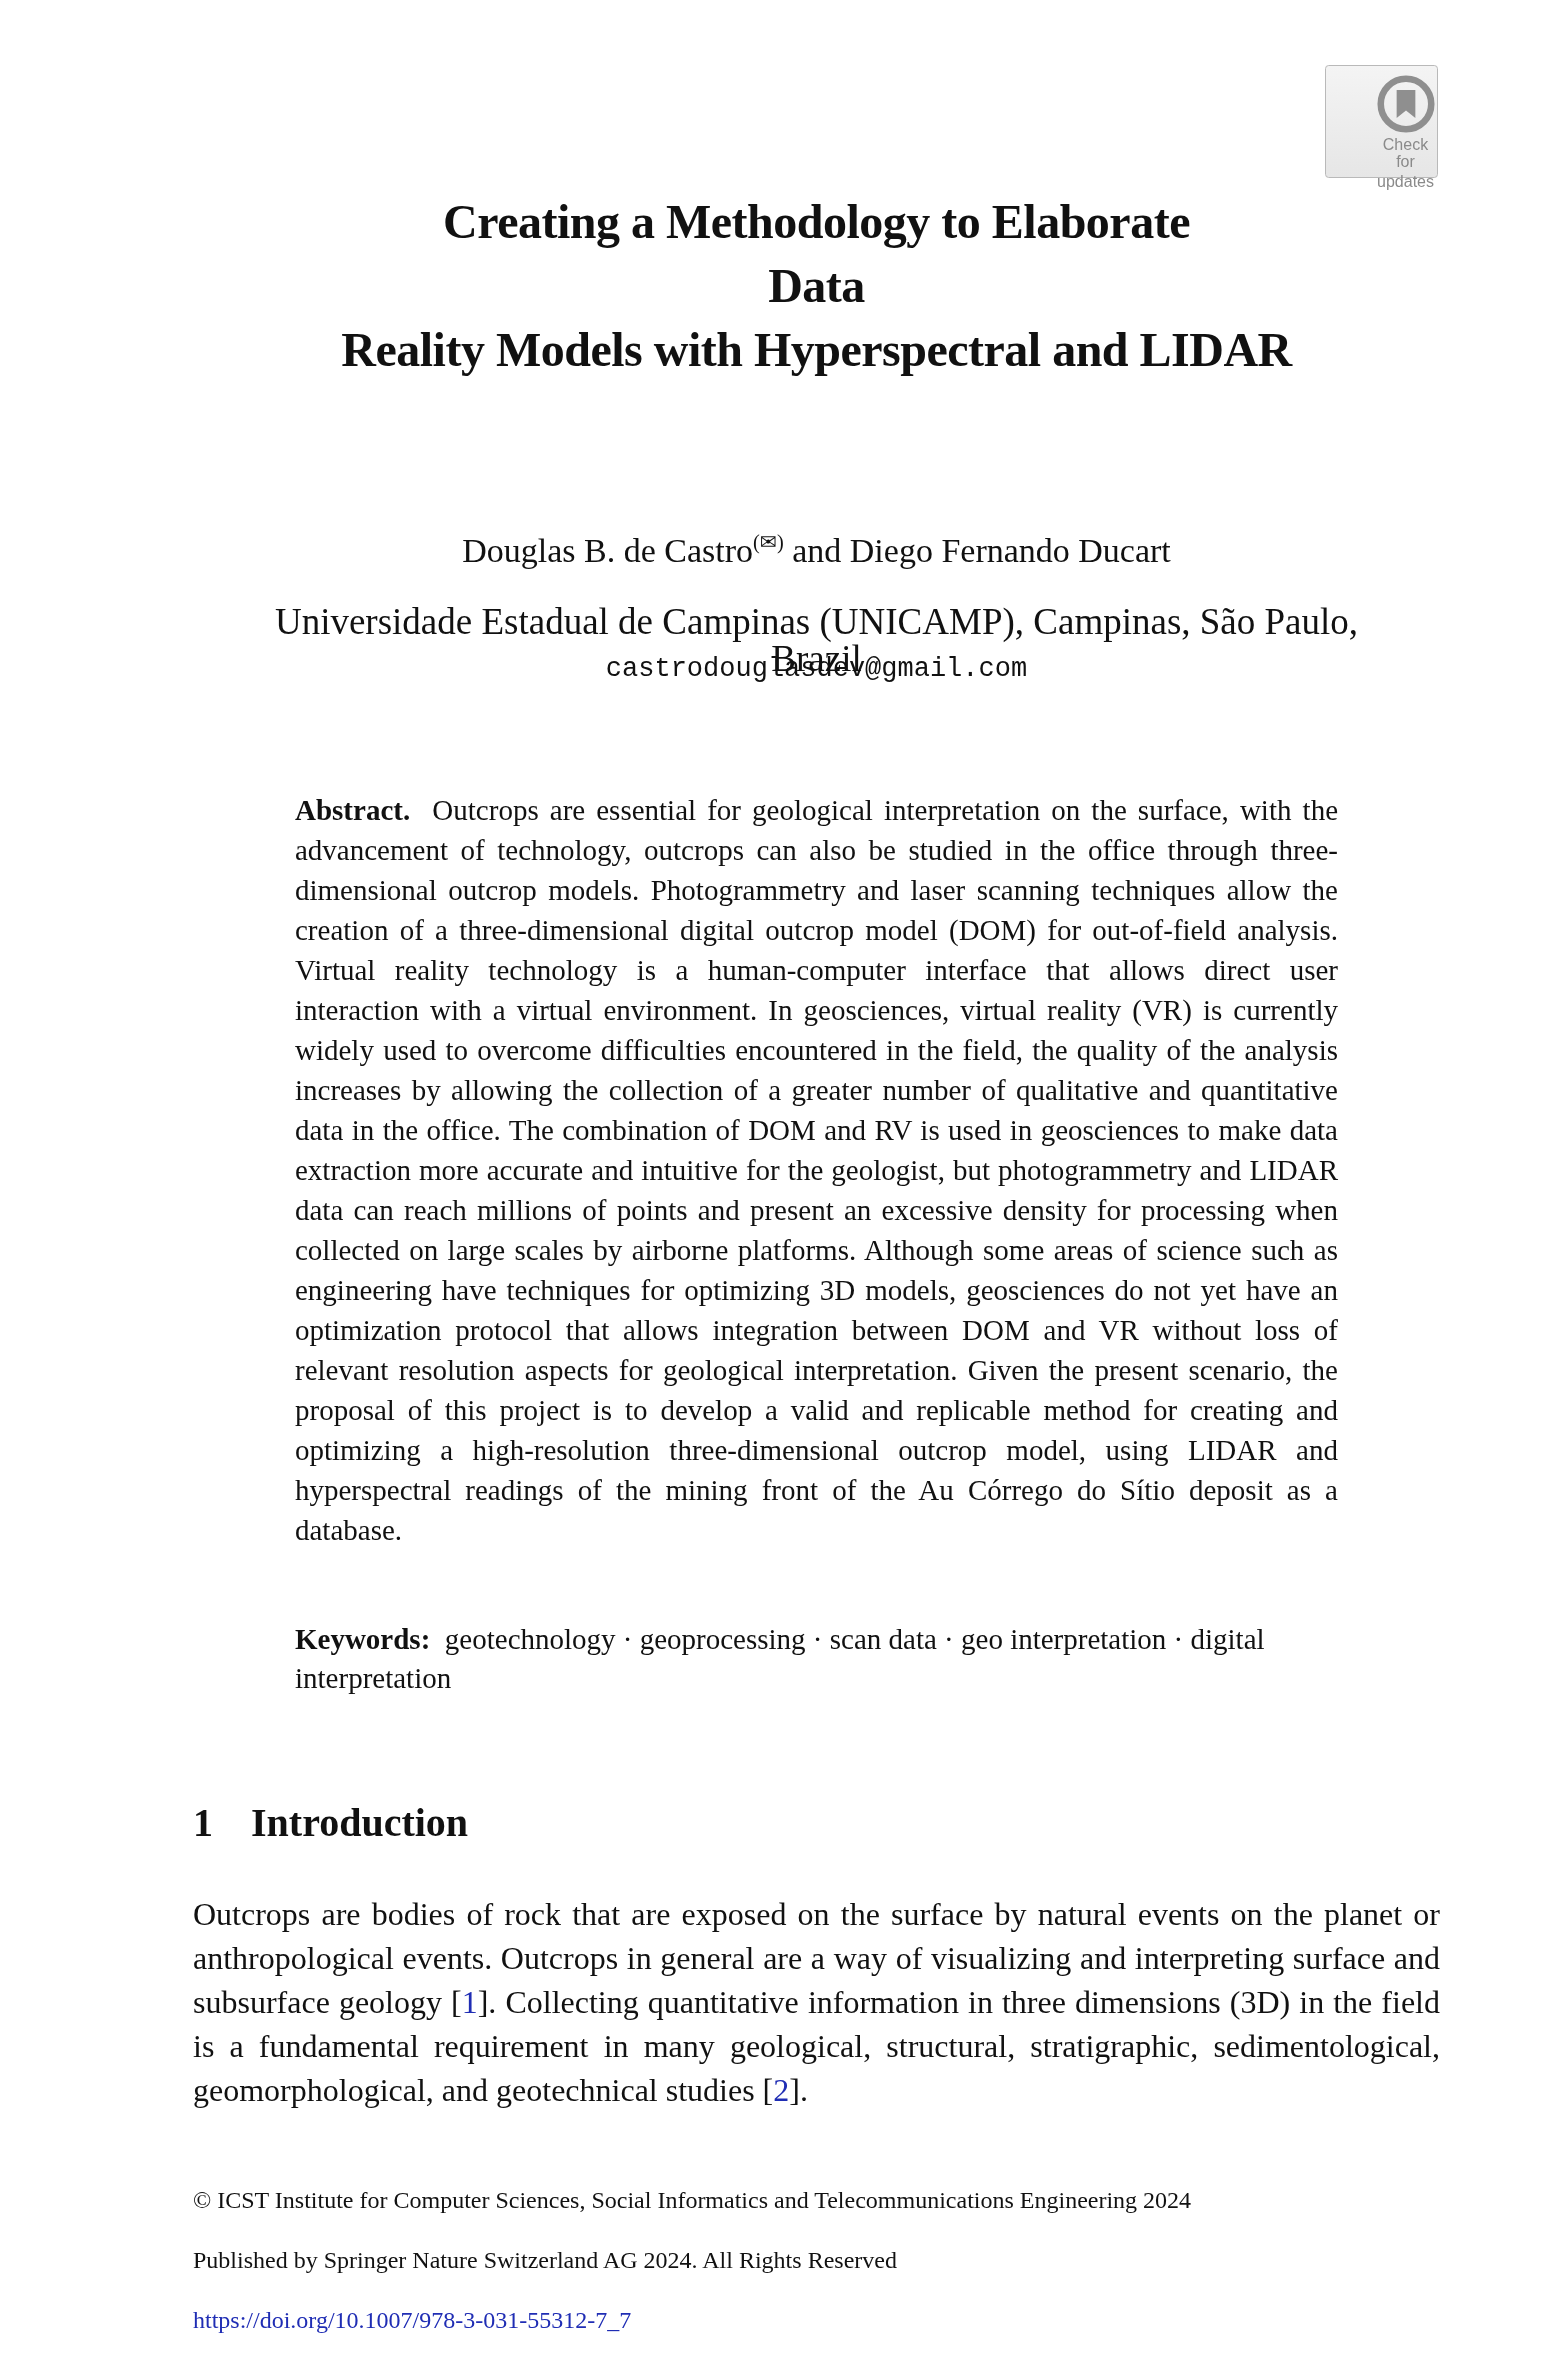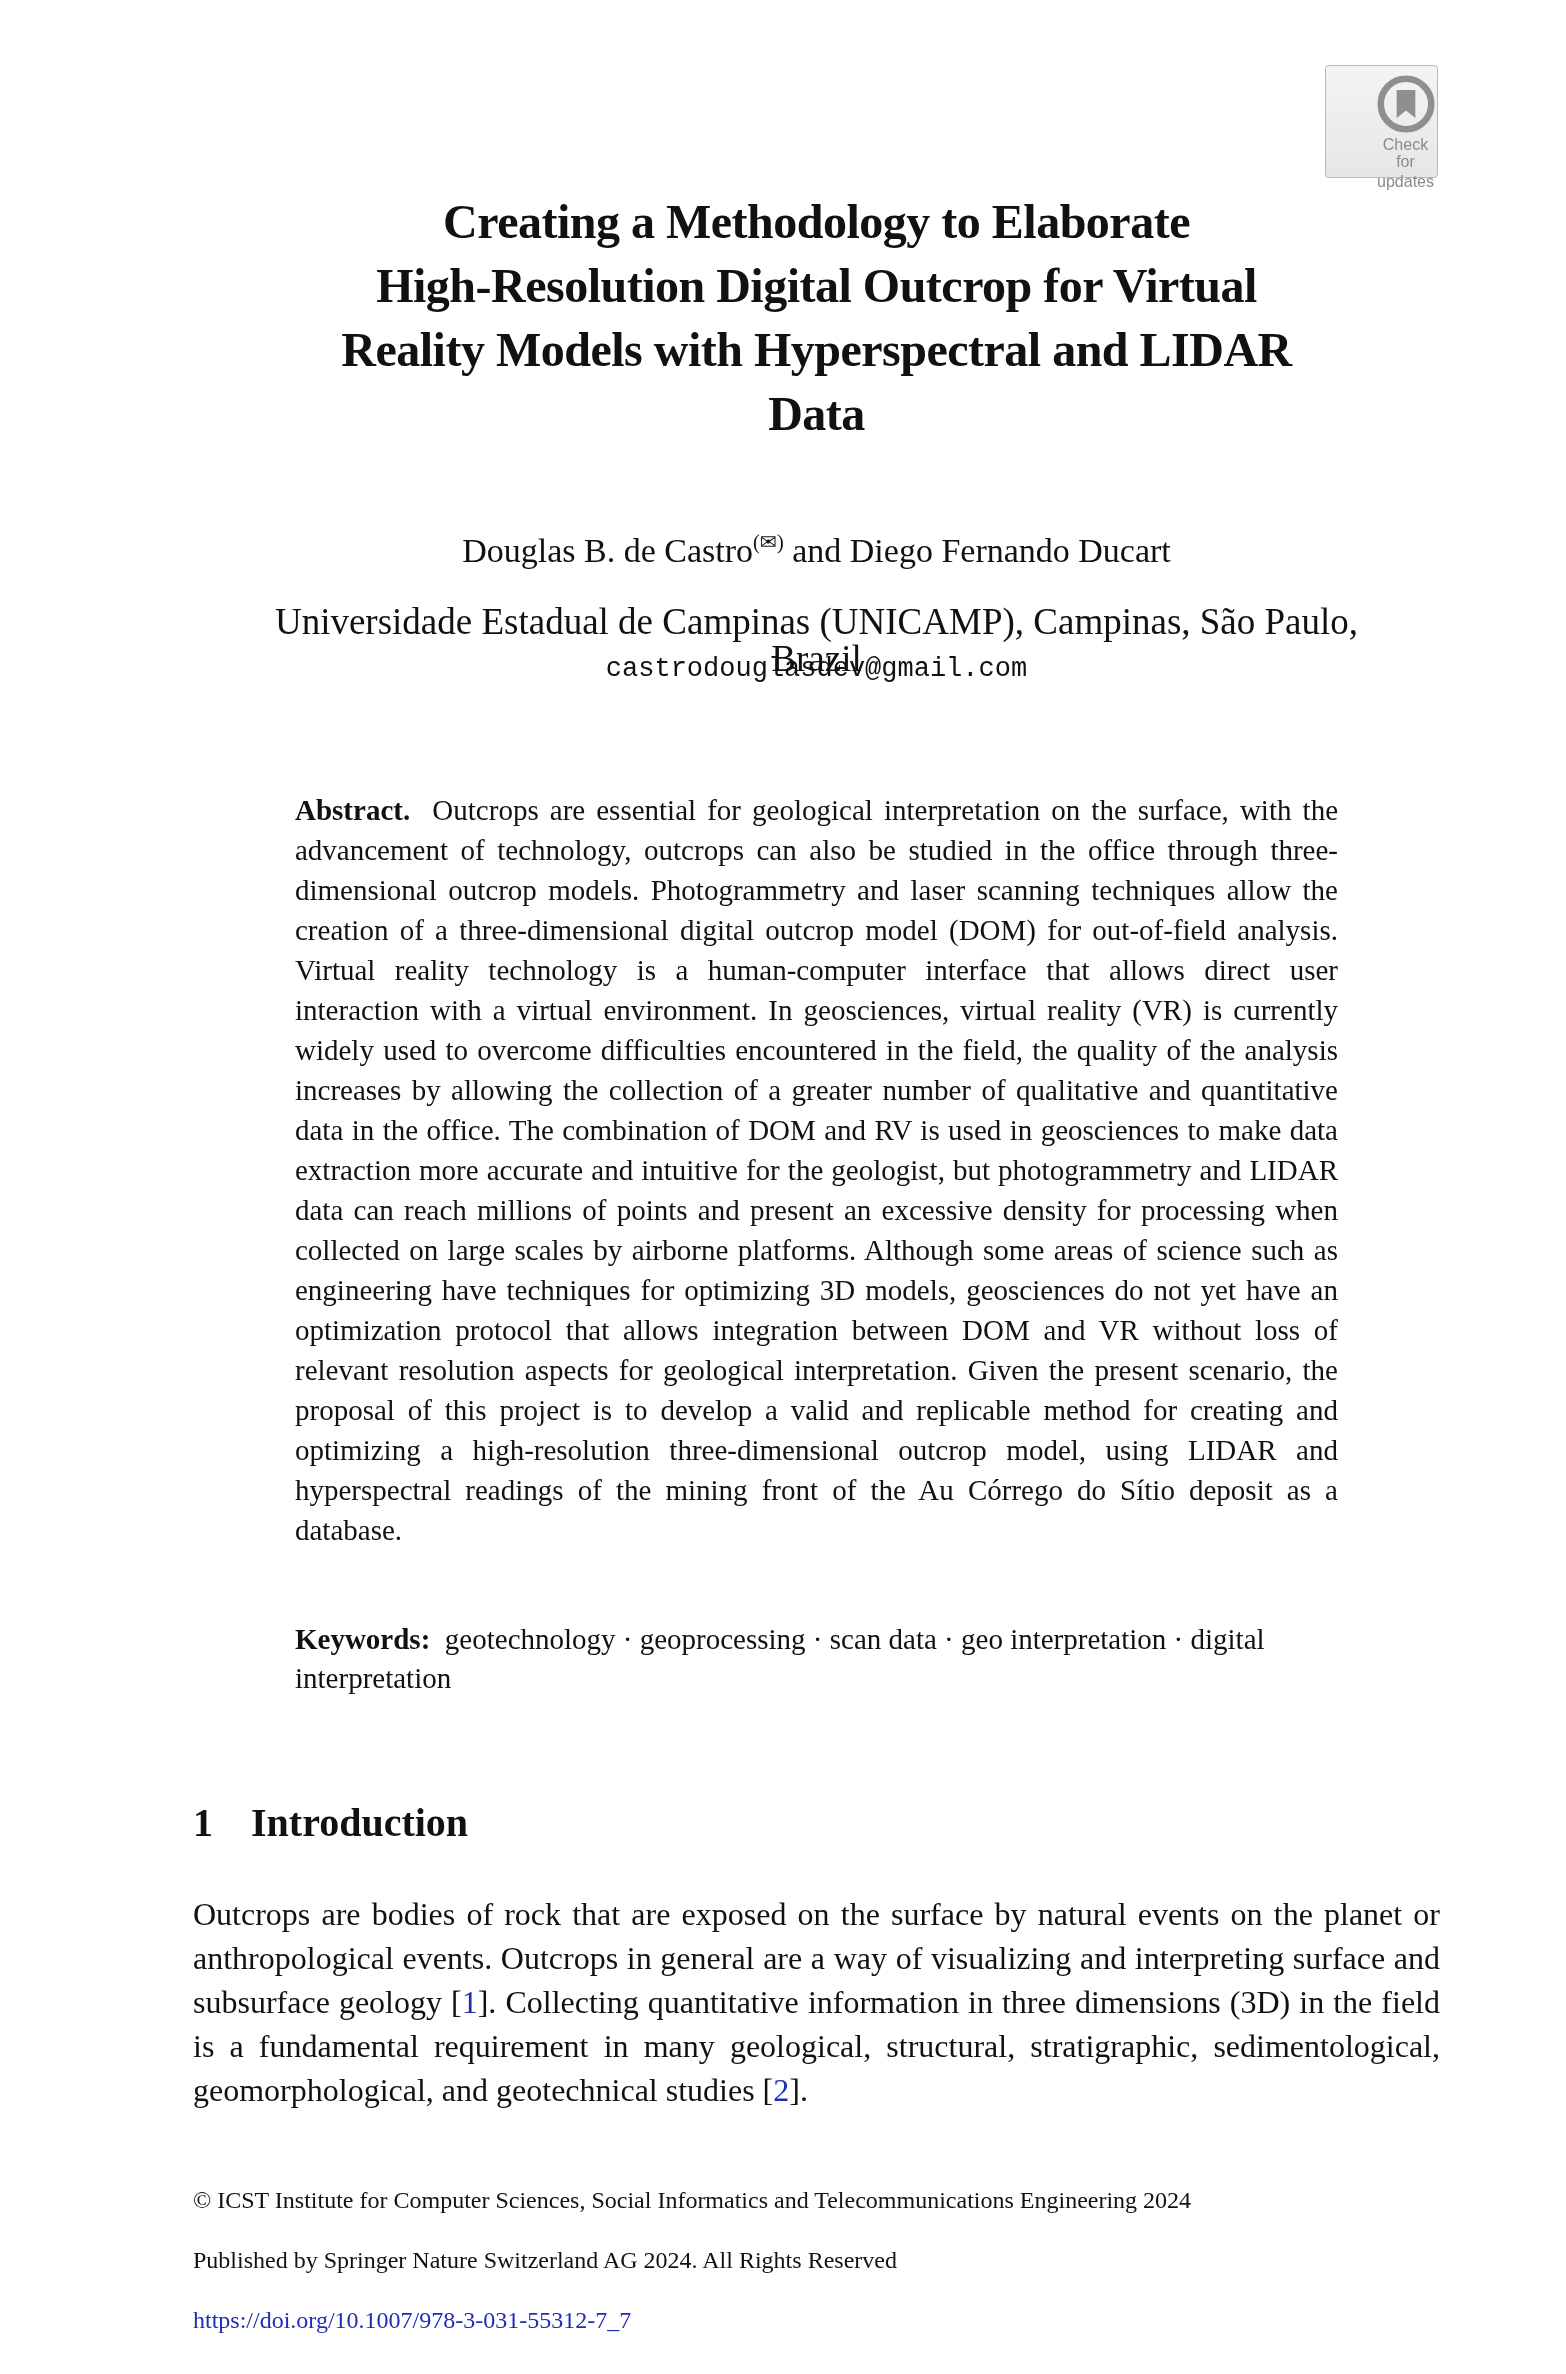--- a/index.html
+++ b/index.html
@@ -64,23 +64,22 @@
   <svg width="58" height="58" viewBox="0 0 62 62">
     <circle cx="31" cy="31" r="27" fill="none" stroke="#8f8f8f" stroke-width="7"></circle>
     <path d="M21 16 h20 v30 l-10 -8 l-10 8 z" fill="#8f8f8f"></path>
   </svg>
   <div class="btxt">Check for</div>
   <div class="btxt">updates</div>
 </div>
 
 <div class="title">
   <div>Creating a Methodology to Elaborate</div>
-  <div>High-Resolution Digital Outcrop for Virtual</div>
+  <div>Data</div>
   <div>Reality Models with Hyperspectral and LIDAR</div>
-  <div>Data</div>
 </div>
 
 <div class="authors"><span>Douglas B. de Castro</span><sup>(✉)</sup><span> and </span><span>Diego Fernando Ducart</span></div>
 
 <div class="affil">Universidade Estadual de Campinas (UNICAMP), Campinas, São Paulo, Brazil</div>
 <div class="email">castrodouglasdev@gmail.com</div>
 
 <div class="abstract"><span class="lead">Abstract.</span>&nbsp;&nbsp;<span>Outcrops are essential for geological interpretation on the surface, with the advancement of technology, outcrops can also be studied in the office through three-dimensional outcrop models. Photogrammetry and laser scanning techniques allow the creation of a three-dimensional digital outcrop model (DOM) for out-of-field analysis. Virtual reality technology is a human-computer interface that allows direct user interaction with a virtual environment. In geosciences, vir­tual reality (VR) is currently widely used to overcome difficulties encountered in the field, the quality of the analysis increases by allowing the collection of a greater number of qualitative and quantitative data in the office. The combination of DOM and RV is used in geosciences to make data extraction more accurate and intuitive for the geologist, but photogrammetry and LIDAR data can reach mil­lions of points and present an excessive density for processing when collected on large scales by airborne platforms. Although some areas of science such as engi­neering have techniques for optimizing 3D models, geosciences do not yet have an optimization protocol that allows integration between DOM and VR without loss of relevant resolution aspects for geological interpretation. Given the present scenario, the proposal of this project is to develop a valid and replicable method for creating and optimizing a high-resolution three-dimensional outcrop model, using LIDAR and hyperspectral readings of the mining front of the Au Córrego do Sítio deposit as a database.</span></div>
 
 <div class="keywords"><span class="lead">Keywords:</span>&nbsp;&nbsp;<span>geotechnology · geoprocessing · scan data · geo interpretation · digital interpretation</span></div>

